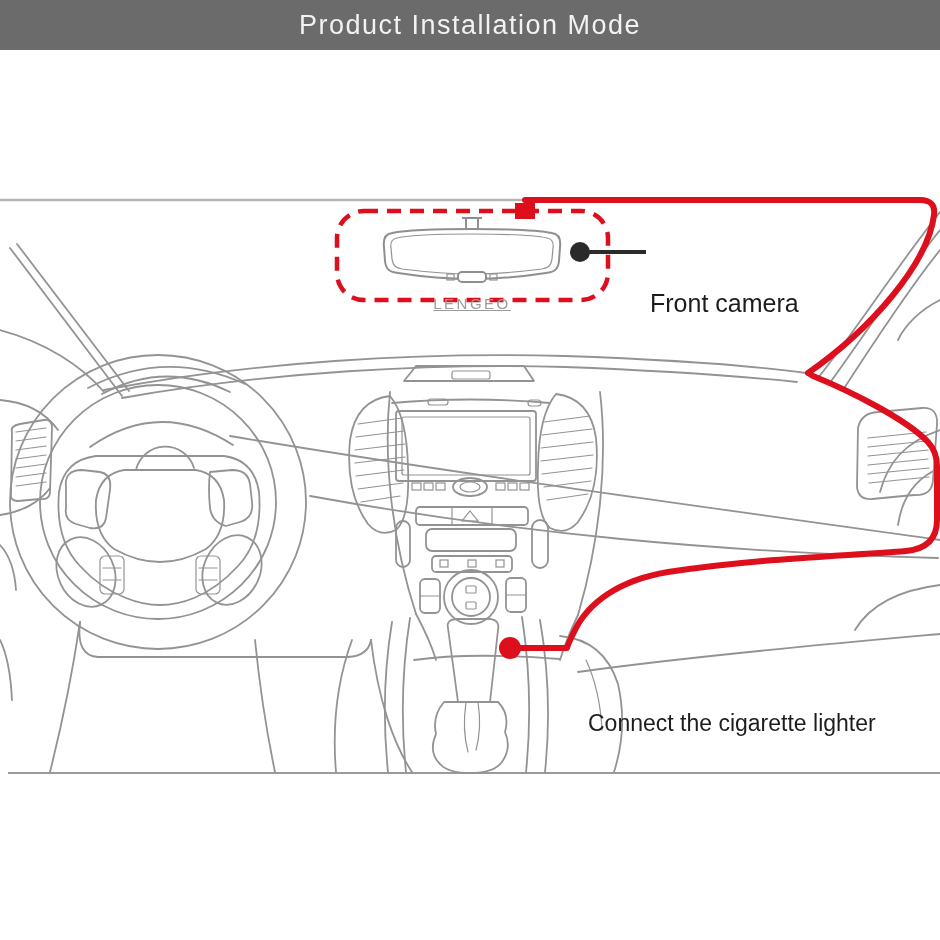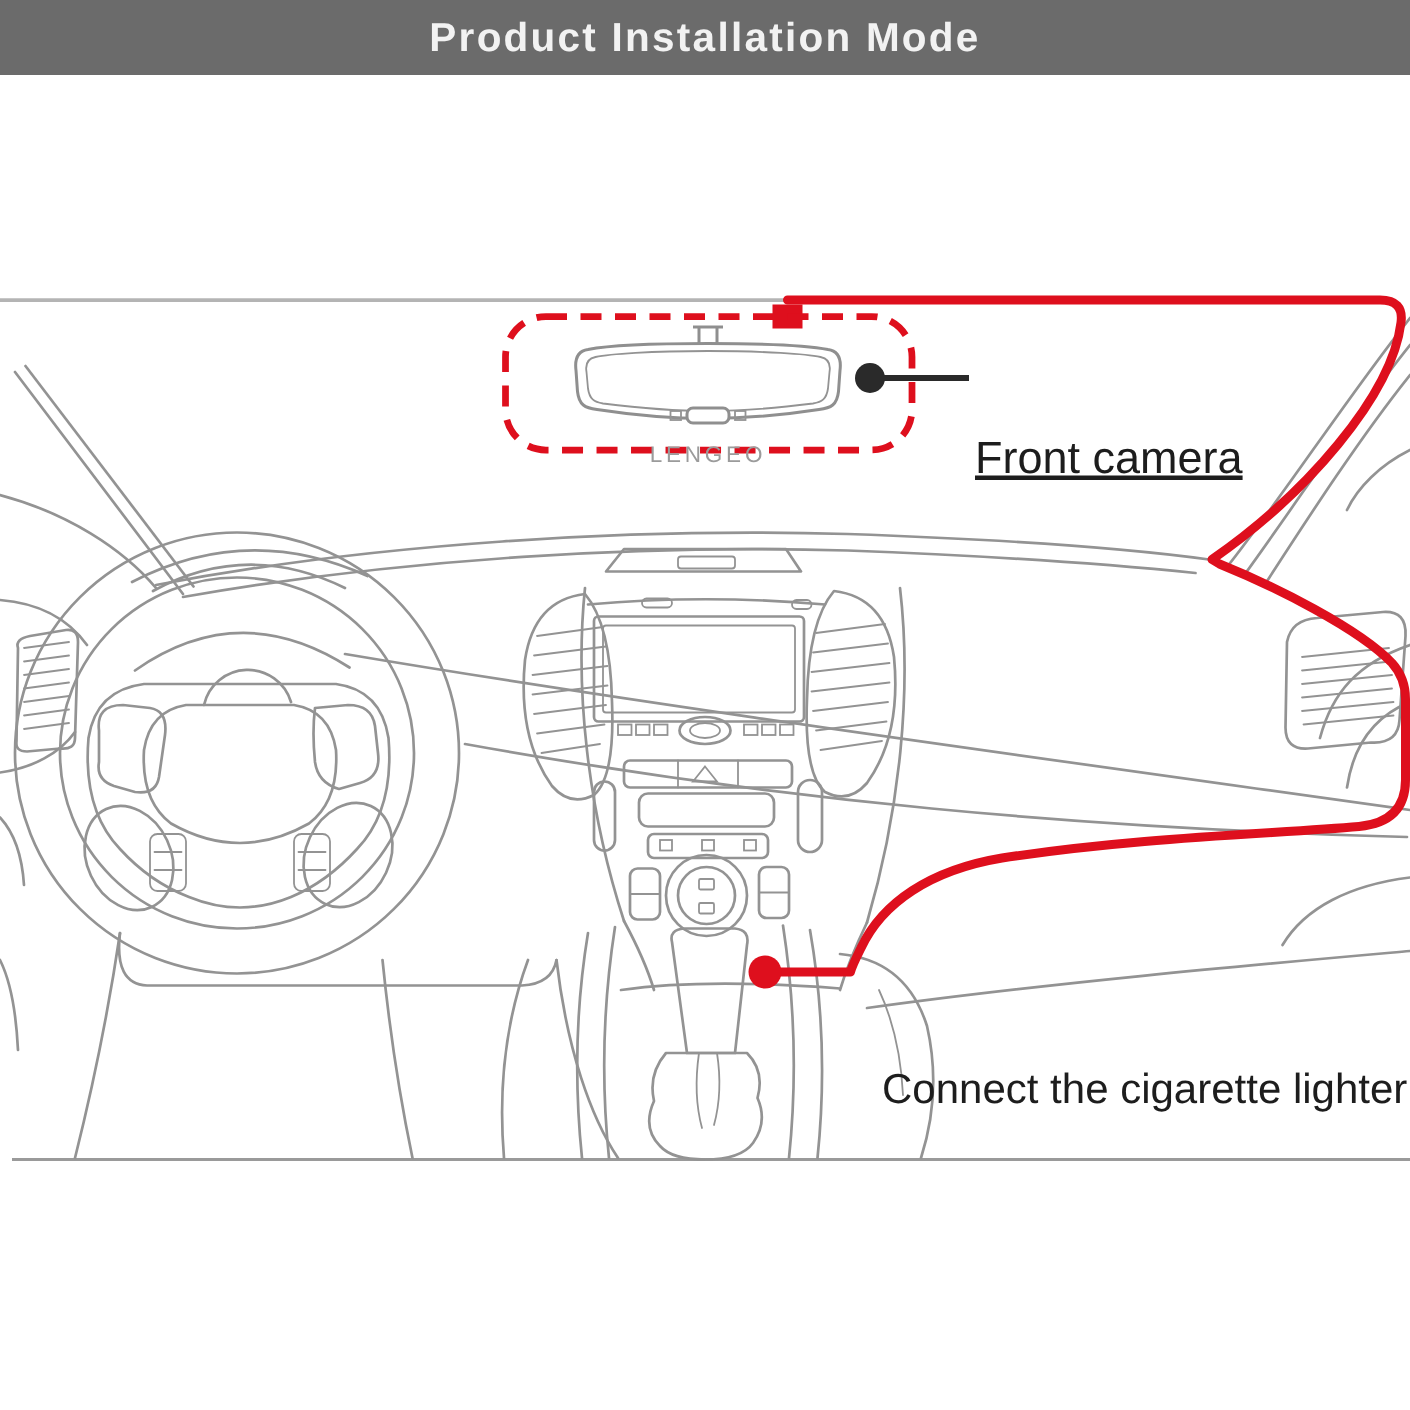--- a/index.html
+++ b/index.html
@@ -10,32 +10,32 @@
   html,body{margin:0;padding:0;}
   body{
     width:940px;height:940px;position:relative;background:#ffffff;
     font-family:"Liberation Sans", sans-serif;overflow:hidden;
   }
   .header{
     position:absolute;left:0;top:0;width:940px;height:50px;
     background:var(--header-bg);display:flex;align-items:center;justify-content:center;
   }
   .header h1{
-    margin:0;color:var(--header-text);font-size:27px;font-weight:bold;
+    margin:0;color:var(--header-text);font-size:27px;font-weight:normal;
     letter-spacing:1.5px;
   }
   .canvas{position:absolute;left:0;top:50px;width:940px;height:890px;}
   svg{position:absolute;left:0;top:0;}
   .lbl{position:absolute;color:var(--ink);white-space:nowrap;}
   .roadmap{left:318px;top:167px;width:300px;text-align:center;font-size:17px;}
-  .front-cam{left:650px;top:239px;font-size:30px;text-decoration:underline;}
-  .cig{left:588px;top:660px;font-size:28px;}
+  .front-cam{left:650px;top:239px;font-size:25px;}
+  .cig{left:588px;top:660px;font-size:23px;}
   .brand{
     left:384px;top:245px;width:176px;text-align:center;font-size:15px;
-    color:var(--mirror-text);letter-spacing:2.5px;
+    color:var(--mirror-text);letter-spacing:2.5px;text-decoration:underline;
   }
   
   .g{stroke:var(--line-gray);fill:none;stroke-width:1.8;stroke-linecap:round;stroke-linejoin:round;}
   .gt{stroke:var(--line-gray);fill:none;stroke-width:1.2;stroke-linecap:round;}
   .rule{stroke:var(--rule-gray);stroke-width:2.5;}
   .floor{stroke:#9a9a9a;stroke-width:2;}
   .cable{stroke:var(--cable-red);fill:none;stroke-width:6;stroke-linecap:round;stroke-linejoin:round;}
   .redfill{fill:var(--cable-red);stroke:none;}
   .dash{stroke:var(--cable-red);fill:none;stroke-width:4.5;stroke-dasharray:14 9;}
   .blk{stroke:#2a2a2a;stroke-width:4;}

